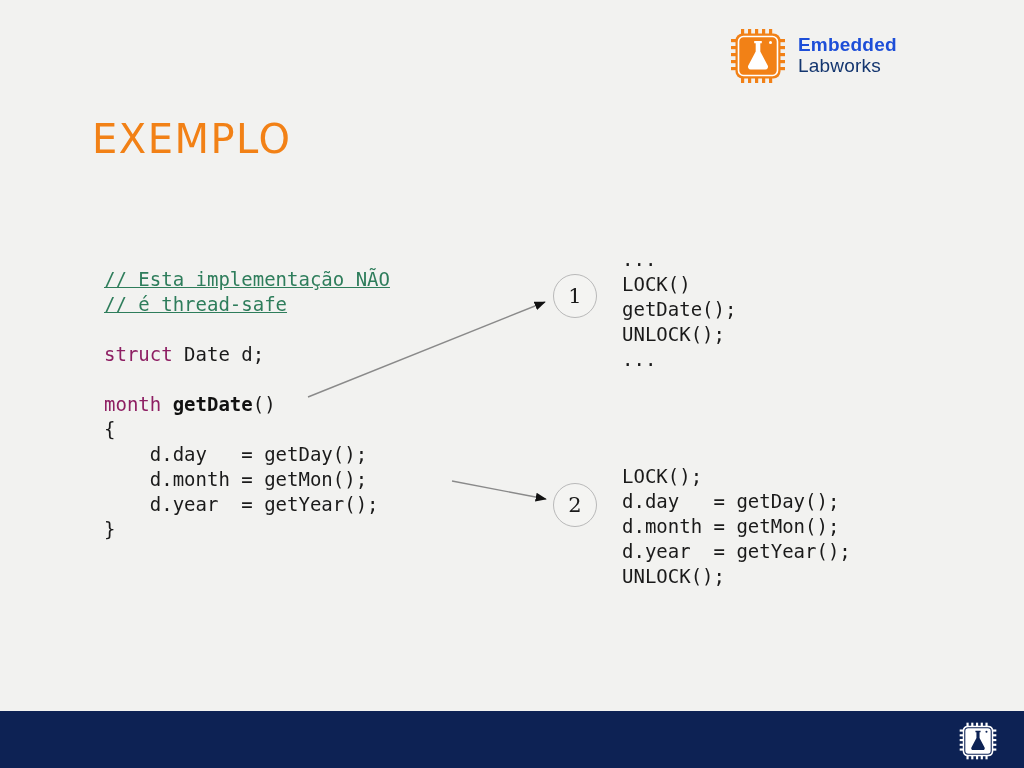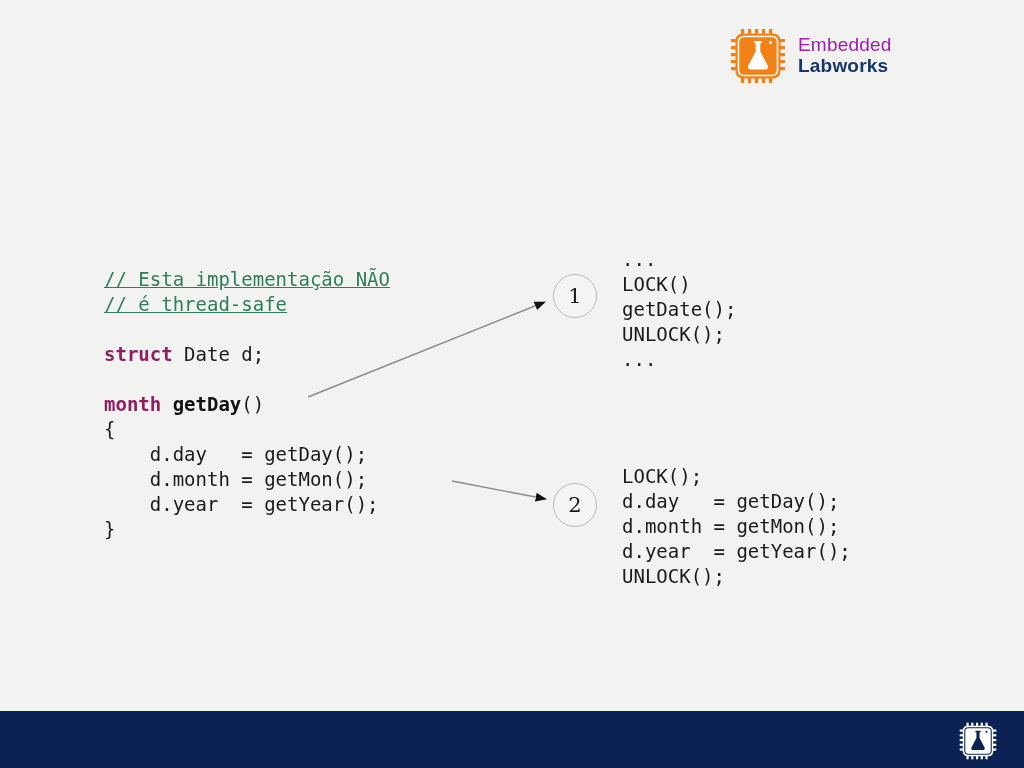--- a/index.html
+++ b/index.html
@@ -37,27 +37,27 @@
     flex: 0 0 auto;
   }
   .brand-text {
     display: flex;
     flex-direction: column;
     line-height: 1.08;
     color: #16478c;
   }
   .brand-text .l1 {
     font-size: 19px;
-    font-weight: 400;
+    font-weight: 700;
     letter-spacing: .2px;
-    color: #a21caf;
+    color: #1d4ed8;
   }
   .brand-text .l2 {
     font-size: 19px;
-    font-weight: 700;
+    font-weight: 400;
     letter-spacing: .2px;
     color: #14366f;
   }
 
   
   .slide-title {
     position: absolute;
     left: 92px;
     top: 116px;
     font-size: 40px;
@@ -70,21 +70,21 @@
   
   .code {
     position: absolute;
     font-family: "DejaVu Sans Mono", "Liberation Mono", monospace;
     font-size: 19px;
     line-height: 25px;
     color: #1a1a1a;
     white-space: pre;
   }
   .code .cmt { color: #2e7d5b; text-decoration: underline; }
-  .code .kw  { color: #8e1f63; font-weight: 700; }
+  .code .kw  { color: #8e1f63; font-weight: 400; }
   .code .fn  { color: #111111; font-weight: 700; }
 
   #code-left  { left: 104px; top: 248px; }
   #code-right-1 { left: 622px; top: 228px; }
   #code-right-2 { left: 622px; top: 443px; margin-top: 21px; }
 
   
   .badge {
     position: absolute;
     width: 44px;
@@ -165,27 +165,28 @@
         <path d="M24.2 13 h7.6 v2.2 h-1.5 v8.2 l7.4 14.2 a2.6 2.6 0 0 1 -2.3 3.8 h-14.8 a2.6 2.6 0 0 1 -2.3 -3.8 l7.4 -14.2 v-8.2 h-1.5 z" fill="#ffffff"></path>
         <circle cx="40.5" cy="14.5" r="1.5" fill="#ffffff"></circle>
       </svg>
     </div>
     <div class="brand-text">
       <span class="l1">Embedded</span>
       <span class="l2">Labworks</span>
     </div>
   </div>
 
+  <div class="slide-title">EXEMPLO</div>
 
   <pre class="code" id="code-left"><span class="cmt">// Esta implementação NÃO</span>
 <span class="cmt">// é thread-safe</span>
 
 <span class="kw">struct</span> Date d;
 
-<span class="kw">month</span><span class="fn"> getDay</span>()
+<span class="kw">month</span><span class="fn"> getDate</span>()
 {
     d.day   = getDay();
     d.month = getMon();
     d.year  = getYear();
 }</pre>
 
   <pre class="code" id="code-right-1">...
 LOCK()
 getDate();
 UNLOCK();

